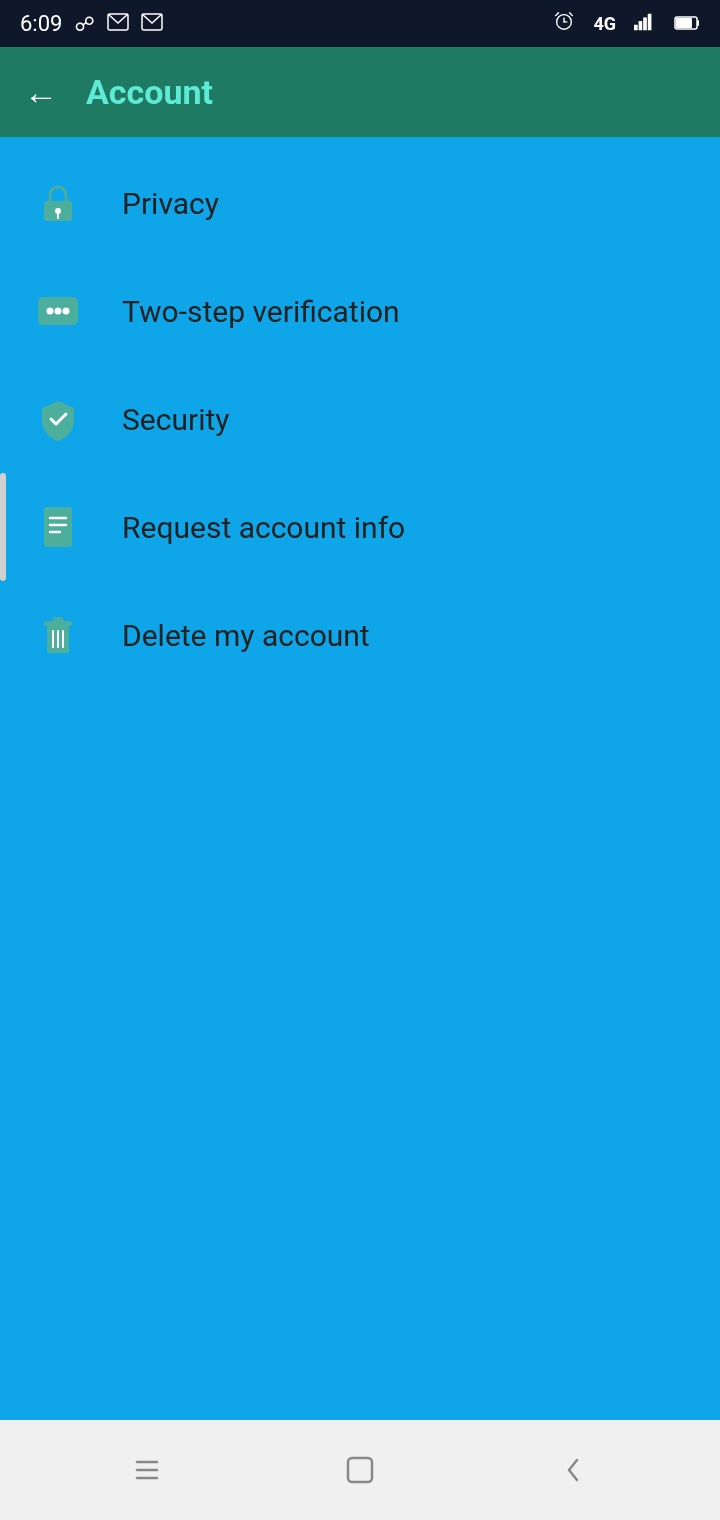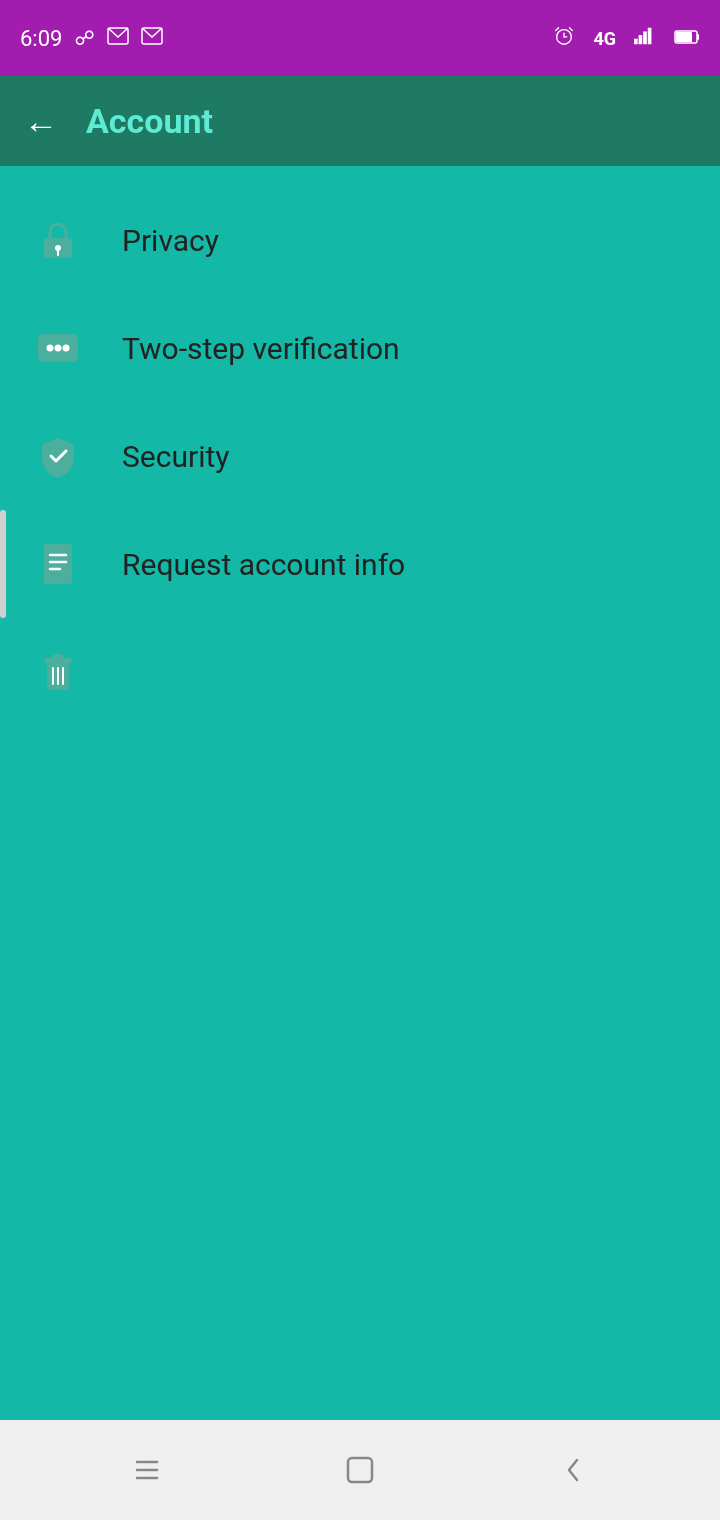--- a/index.html
+++ b/index.html
@@ -8,22 +8,22 @@
       width: 720px;
       min-height: 1520px;
       background: #fff;
       font-family: 'Roboto', Arial, sans-serif;
       display: flex;
       flex-direction: column;
     }
 
     
     .status-bar {
-      background: #a21caf;
-      height: 76px;
+      background: #0f172a;
+      height: 47px;
       display: flex;
       align-items: center;
       justify-content: space-between;
       padding: 0 20px;
       color: #fff;
       font-size: 22px;
     }
     .status-left {
       display: flex;
       align-items: center;
@@ -56,22 +56,22 @@
     }
     .toolbar-title {
       color: #5eead4;
       font-size: 34px;
       font-weight: bold;
     }
 
     
     .menu-list {
       flex: 1;
-      background: #14b8a6;
-      padding: 20px 0;
+      background: #0ea5e9;
+      padding: 12px 0;
     }
     .menu-item {
       display: flex;
       align-items: center;
       padding: 26px 30px;
       cursor: pointer;
       gap: 36px;
       position: relative;
     }
     .menu-icon {
@@ -242,20 +242,21 @@
 
         <rect x="10" y="10" width="28" height="5" rx="2" fill="#4CAF9E"></rect>
 
         <rect x="19" y="6" width="10" height="5" rx="2" fill="#4CAF9E"></rect>
 
         <line x1="19" y1="20" x2="19" y2="36" stroke="white" stroke-width="2" stroke-linecap="round"></line>
         <line x1="24" y1="20" x2="24" y2="36" stroke="white" stroke-width="2" stroke-linecap="round"></line>
         <line x1="29" y1="20" x2="29" y2="36" stroke="white" stroke-width="2" stroke-linecap="round"></line>
       </svg>
     </div>
+    <span class="menu-label">Delete my account</span>
   </div>
 
 </div>
 
 <div class="nav-bar">
   <div class="nav-btn">
     <svg viewBox="0 0 36 36">
       <line x1="8" y1="10" x2="28" y2="10" stroke="#888" stroke-width="2.5" stroke-linecap="round"></line>
       <line x1="8" y1="18" x2="28" y2="18" stroke="#888" stroke-width="2.5" stroke-linecap="round"></line>
       <line x1="8" y1="26" x2="28" y2="26" stroke="#888" stroke-width="2.5" stroke-linecap="round"></line>

